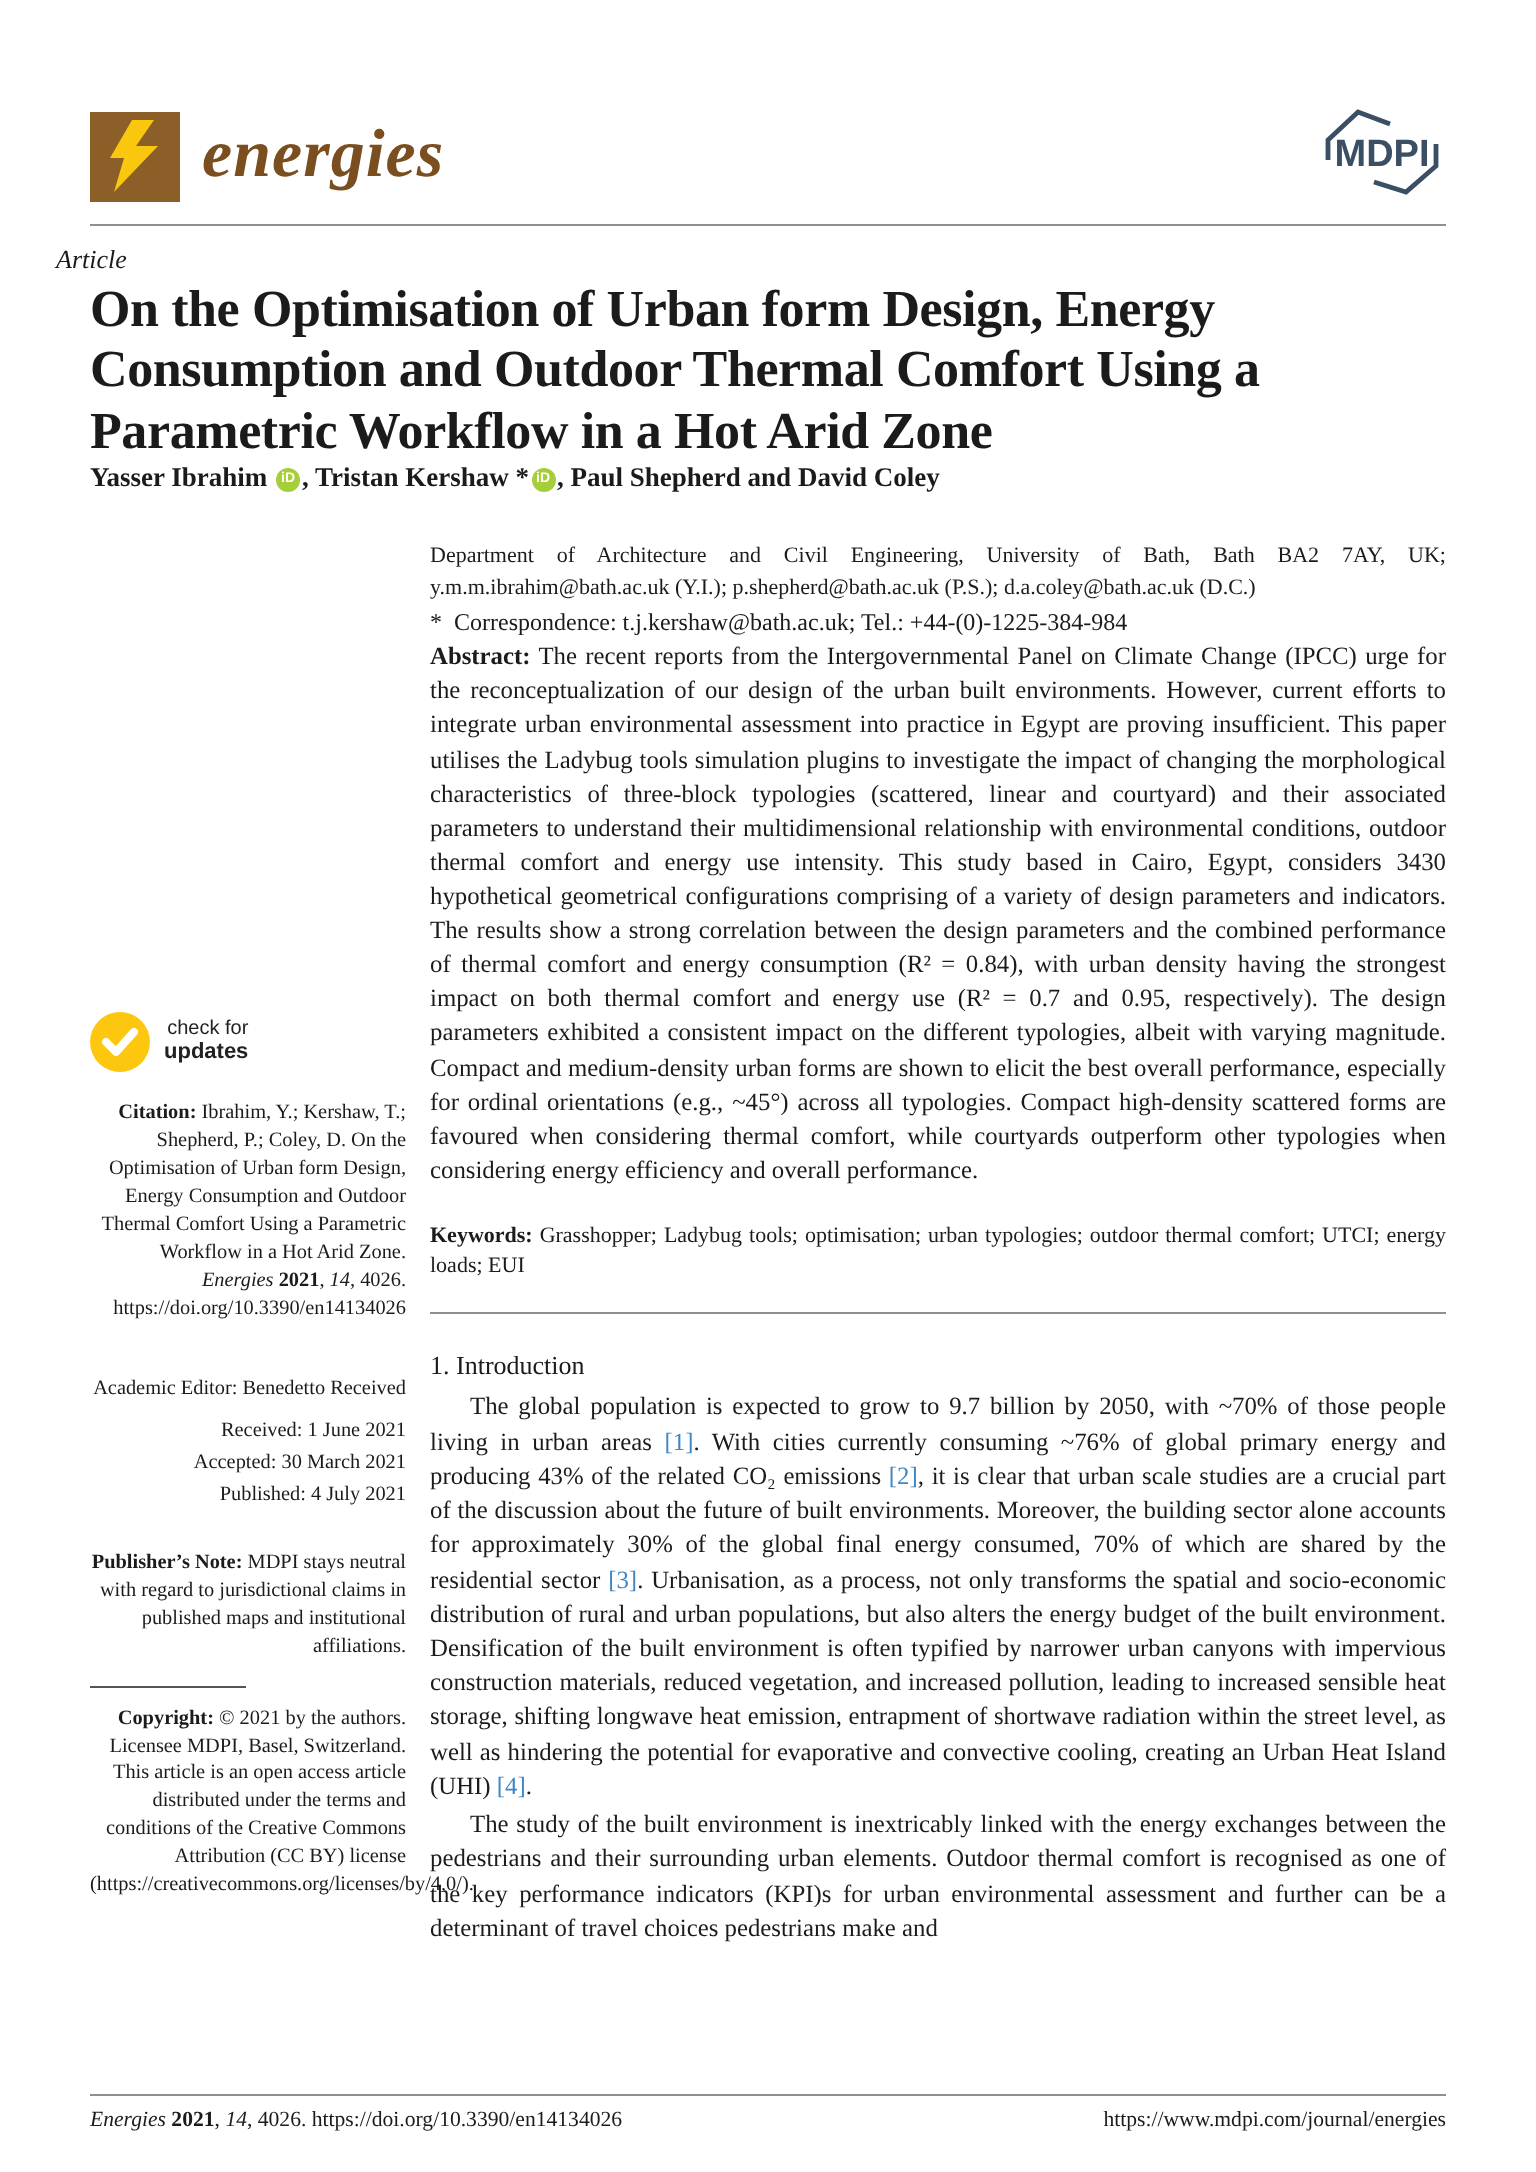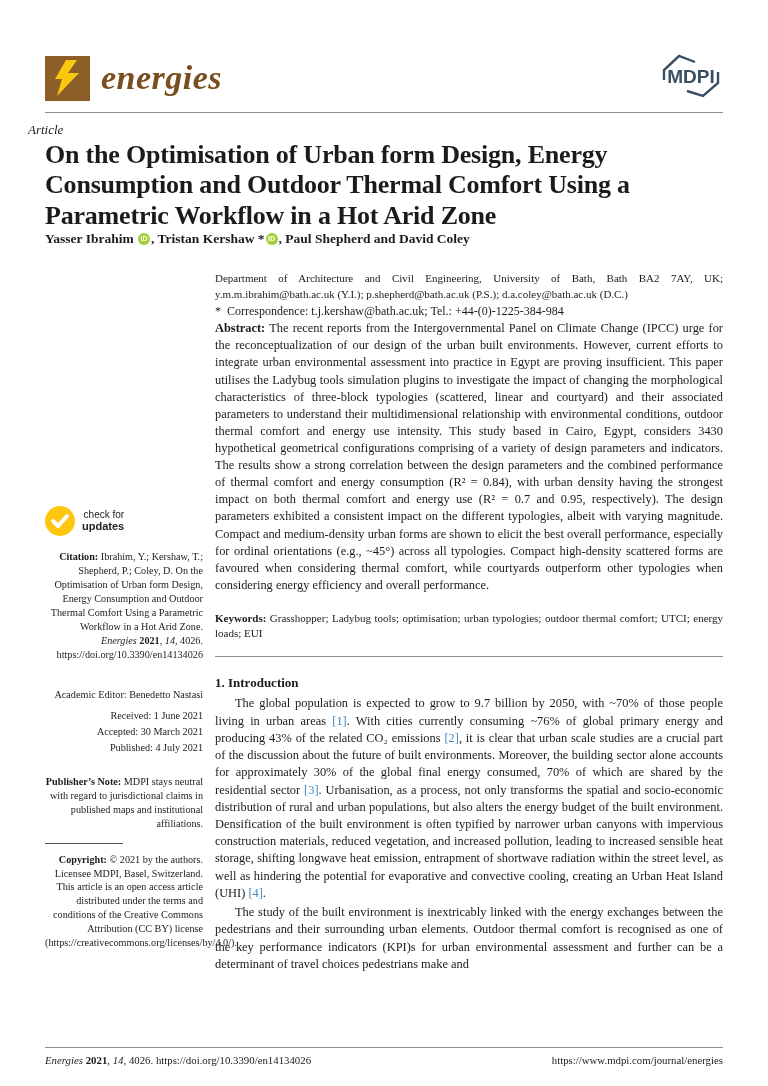--- a/index.html
+++ b/index.html
@@ -46,21 +46,21 @@
   .copyright{margin-top:9px;}
   .it{font-style:italic;}
   .bd{font-weight:bold;}
 
   
   .affil{font-size:11px;line-height:1.42;text-align:justify;}
   .corr{font-size:12px;line-height:1.42;margin-top:1px;}
   .abstract{font-size:12.4px;line-height:1.38;text-align:justify;hyphens:auto;}
   .keywords{margin-top:17px;font-size:11px;line-height:1.38;text-align:justify;}
   .divider{margin-top:15px;border-top:1.2px solid #8f8f8f;}
-  .sec-head{margin-top:18px;font-size:13px;font-weight:bold;}
+  .sec-head{margin-top:18px;font-size:13px;font-weight:normal;}
   .para{margin-top:4px;font-size:12.4px;line-height:1.39;text-align:justify;
         text-indent:20px;hyphens:auto;}
   .ref{color:#3f87c4;}
 
   
   .footer-rule{position:absolute;left:45px;right:45px;top:1047px;border-top:1px solid #8f8f8f;}
   .footer{position:absolute;left:45px;right:45px;top:1054px;display:flex;
           justify-content:space-between;font-size:10.8px;}
 </style>
 </head>
@@ -104,21 +104,21 @@
       <div class="upd-text">
         <div>check for</div>
         <div class="b">updates</div>
       </div>
     </div>
 
     <div class="cite-block">
       <span class="side-label">Citation:</span><span> Ibrahim, Y.; Kershaw, T.; Shepherd, P.; Coley, D. On the Optimisation of Urban form Design, Energy Consumption and Outdoor Thermal Comfort Using a Parametric Workflow in a Hot Arid Zone. </span><span class="it">Energies</span><span class="bd"> 2021</span><span>, </span><span class="it">14</span><span>, 4026. </span><span>https://doi.org/10.3390/en14134026</span>
     </div>
 
-    <div class="acad">Academic Editor: Benedetto Nastasi</div>
+    <div class="acad">Academic Editor: Benedetto Received</div>
 
     <div class="dates">
       <div>Received: 1 June 2021</div>
       <div>Accepted: 30 March 2021</div>
       <div>Published: 4 July 2021</div>
     </div>
 
     <div class="pubnote">
       <span class="side-label">Publisher’s Note:</span><span> MDPI stays neutral with regard to jurisdictional claims in published maps and institutional affiliations.</span>
     </div>

